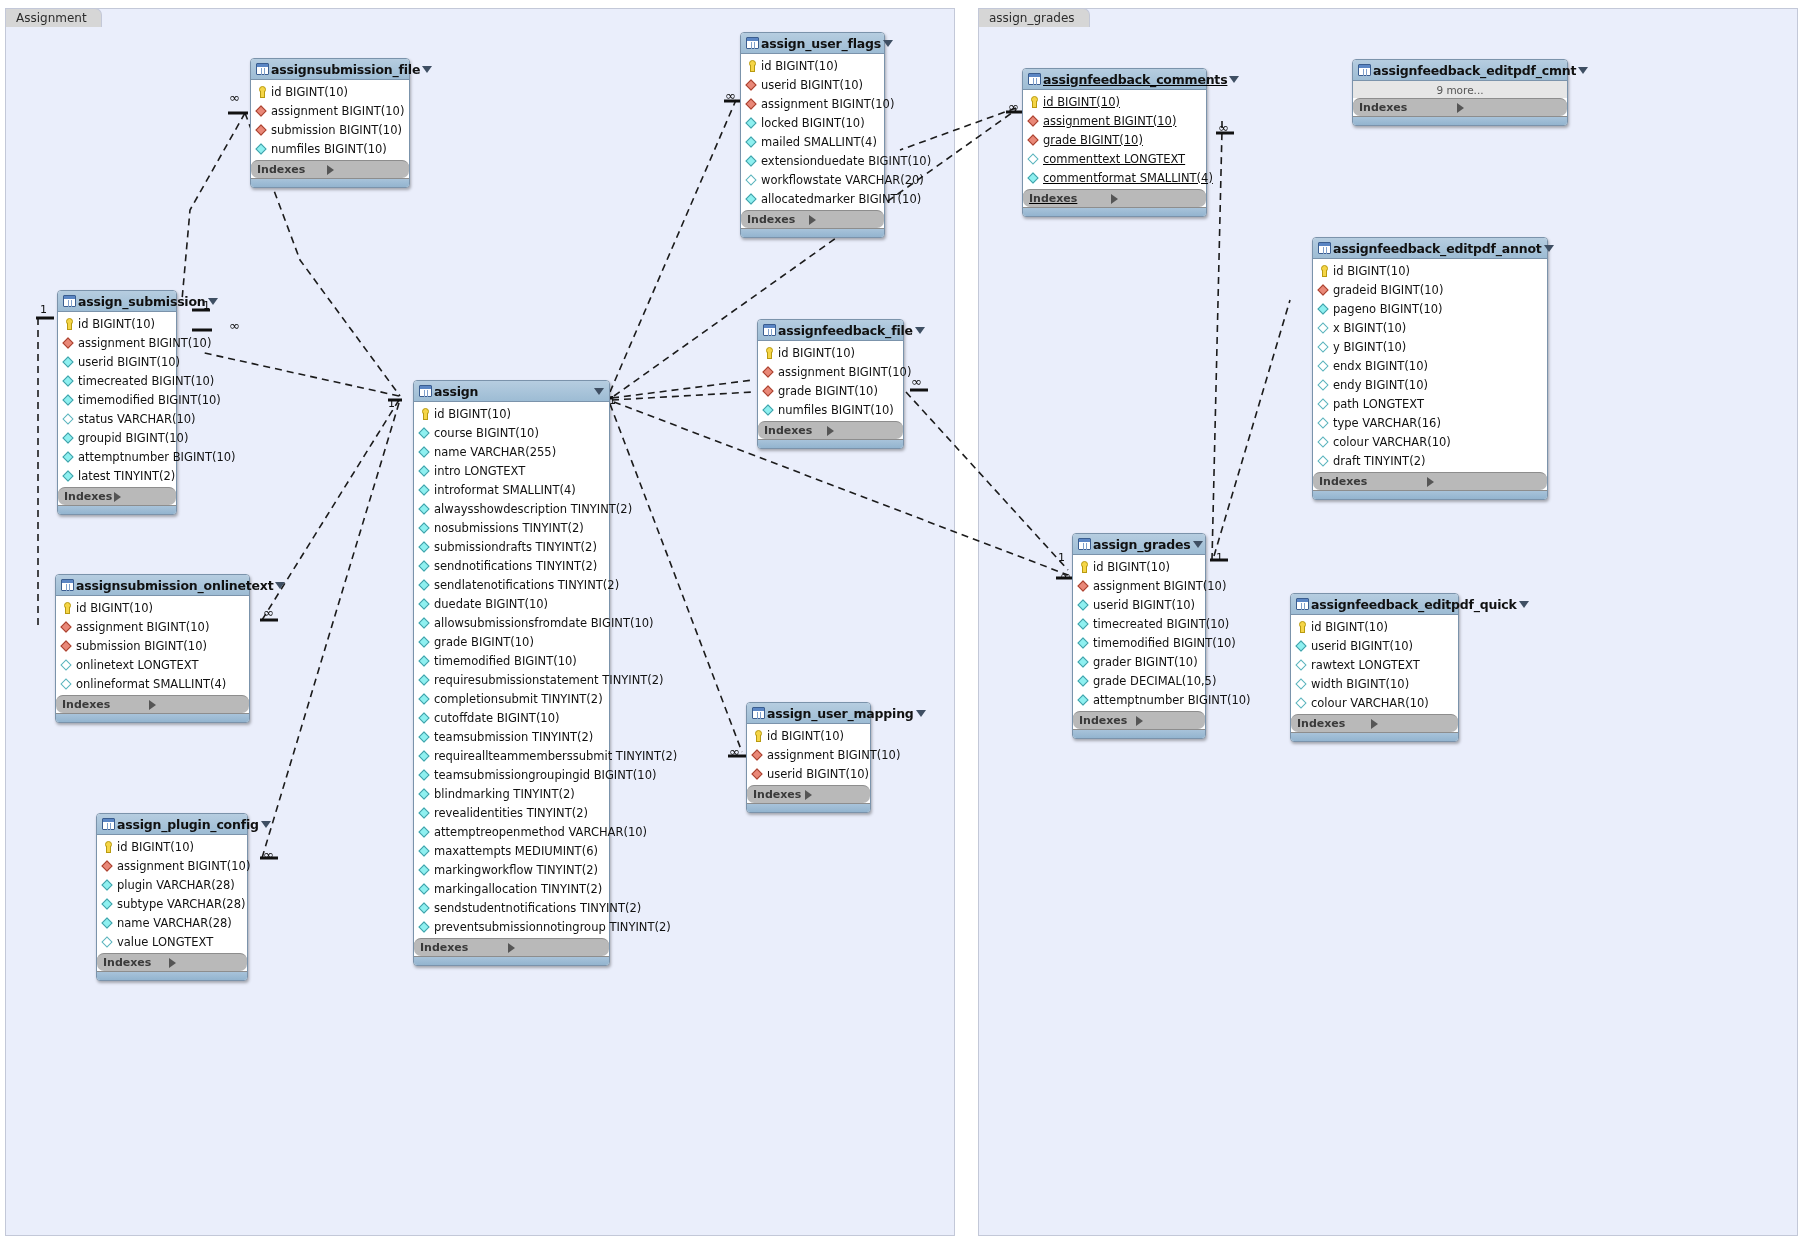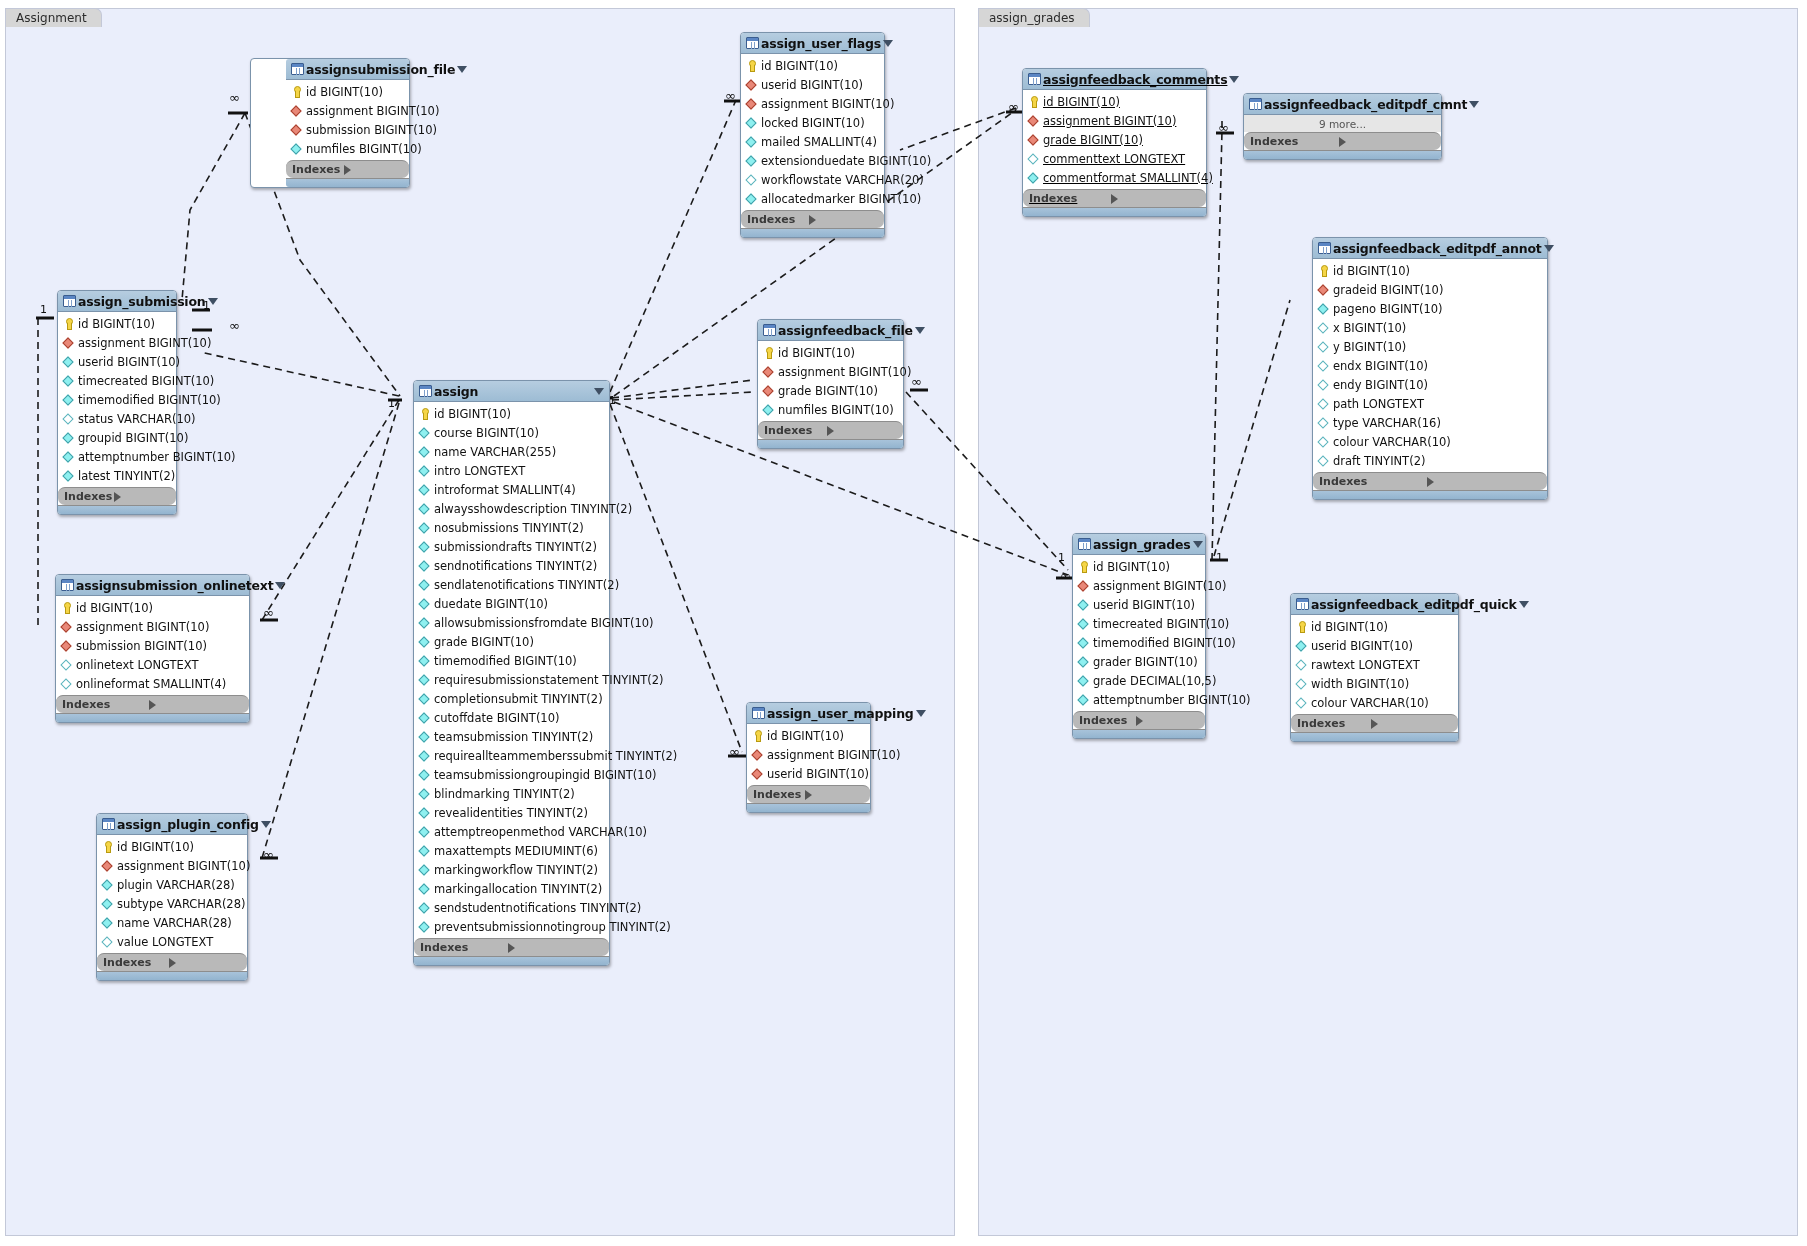--- a/index.html
+++ b/index.html
@@ -262,21 +262,21 @@
       <div class="card-label inf" style="left: 729px; top: 744px;">∞</div>
       <div class="card-label inf" style="left: 911px; top: 374px;">∞</div>
       <div class="card-label inf" style="left: 1008px; top: 99px;">∞</div>
       <div class="card-label inf" style="left: 1218px; top: 120px;">∞</div>
       <div class="card-label" style="left: 1058px; top: 551px;">1</div>
       <div class="card-label inf" style="left: 1060px; top: 568px;">∞</div>
       <div class="card-label" style="left: 1216px; top: 551px;">1</div>
     </div>
 
   <div id="tables">
-      <div class="tbl" style="left: 250px; top: 58px; width: 160px; padding-left: 35px;">
+      <div class="tbl" style="left: 250px; top: 58px; width: 160px;">
         <div class="tbl-head">
           <span class="tbl-icon"></span>
           <span class="tbl-title">assignsubmission_file</span>
           <span class="caret"></span>
         </div>
         <div class="cols">
           <div class="col">
             <span class="ic ic-pk"></span>
             <span class="col-name">id BIGINT(10)</span>
           </div>
@@ -400,21 +400,21 @@
             </span>
             <span class="col-name">commentformat SMALLINT(4)</span>
           </div>
         </div>
         <div class="tbl-foot">
           <span>Indexes</span>
           <span class="tri-right"></span>
         </div>
         <div class="tbl-bottom"></div>
       </div>
-      <div class="tbl" style="left: 1243px; top: 59px; width: 199px; margin-top: 34px;">
+      <div class="tbl" style="left: 1352px; top: 59px; width: 216px;">
         <div class="tbl-head">
           <span class="tbl-icon"></span>
           <span class="tbl-title">assignfeedback_editpdf_cmnt</span>
           <span class="caret"></span>
         </div>
         <div class="more-row">9 more...</div>
         <div class="tbl-foot">
           <span>Indexes</span>
           <span class="tri-right"></span>
         </div>

